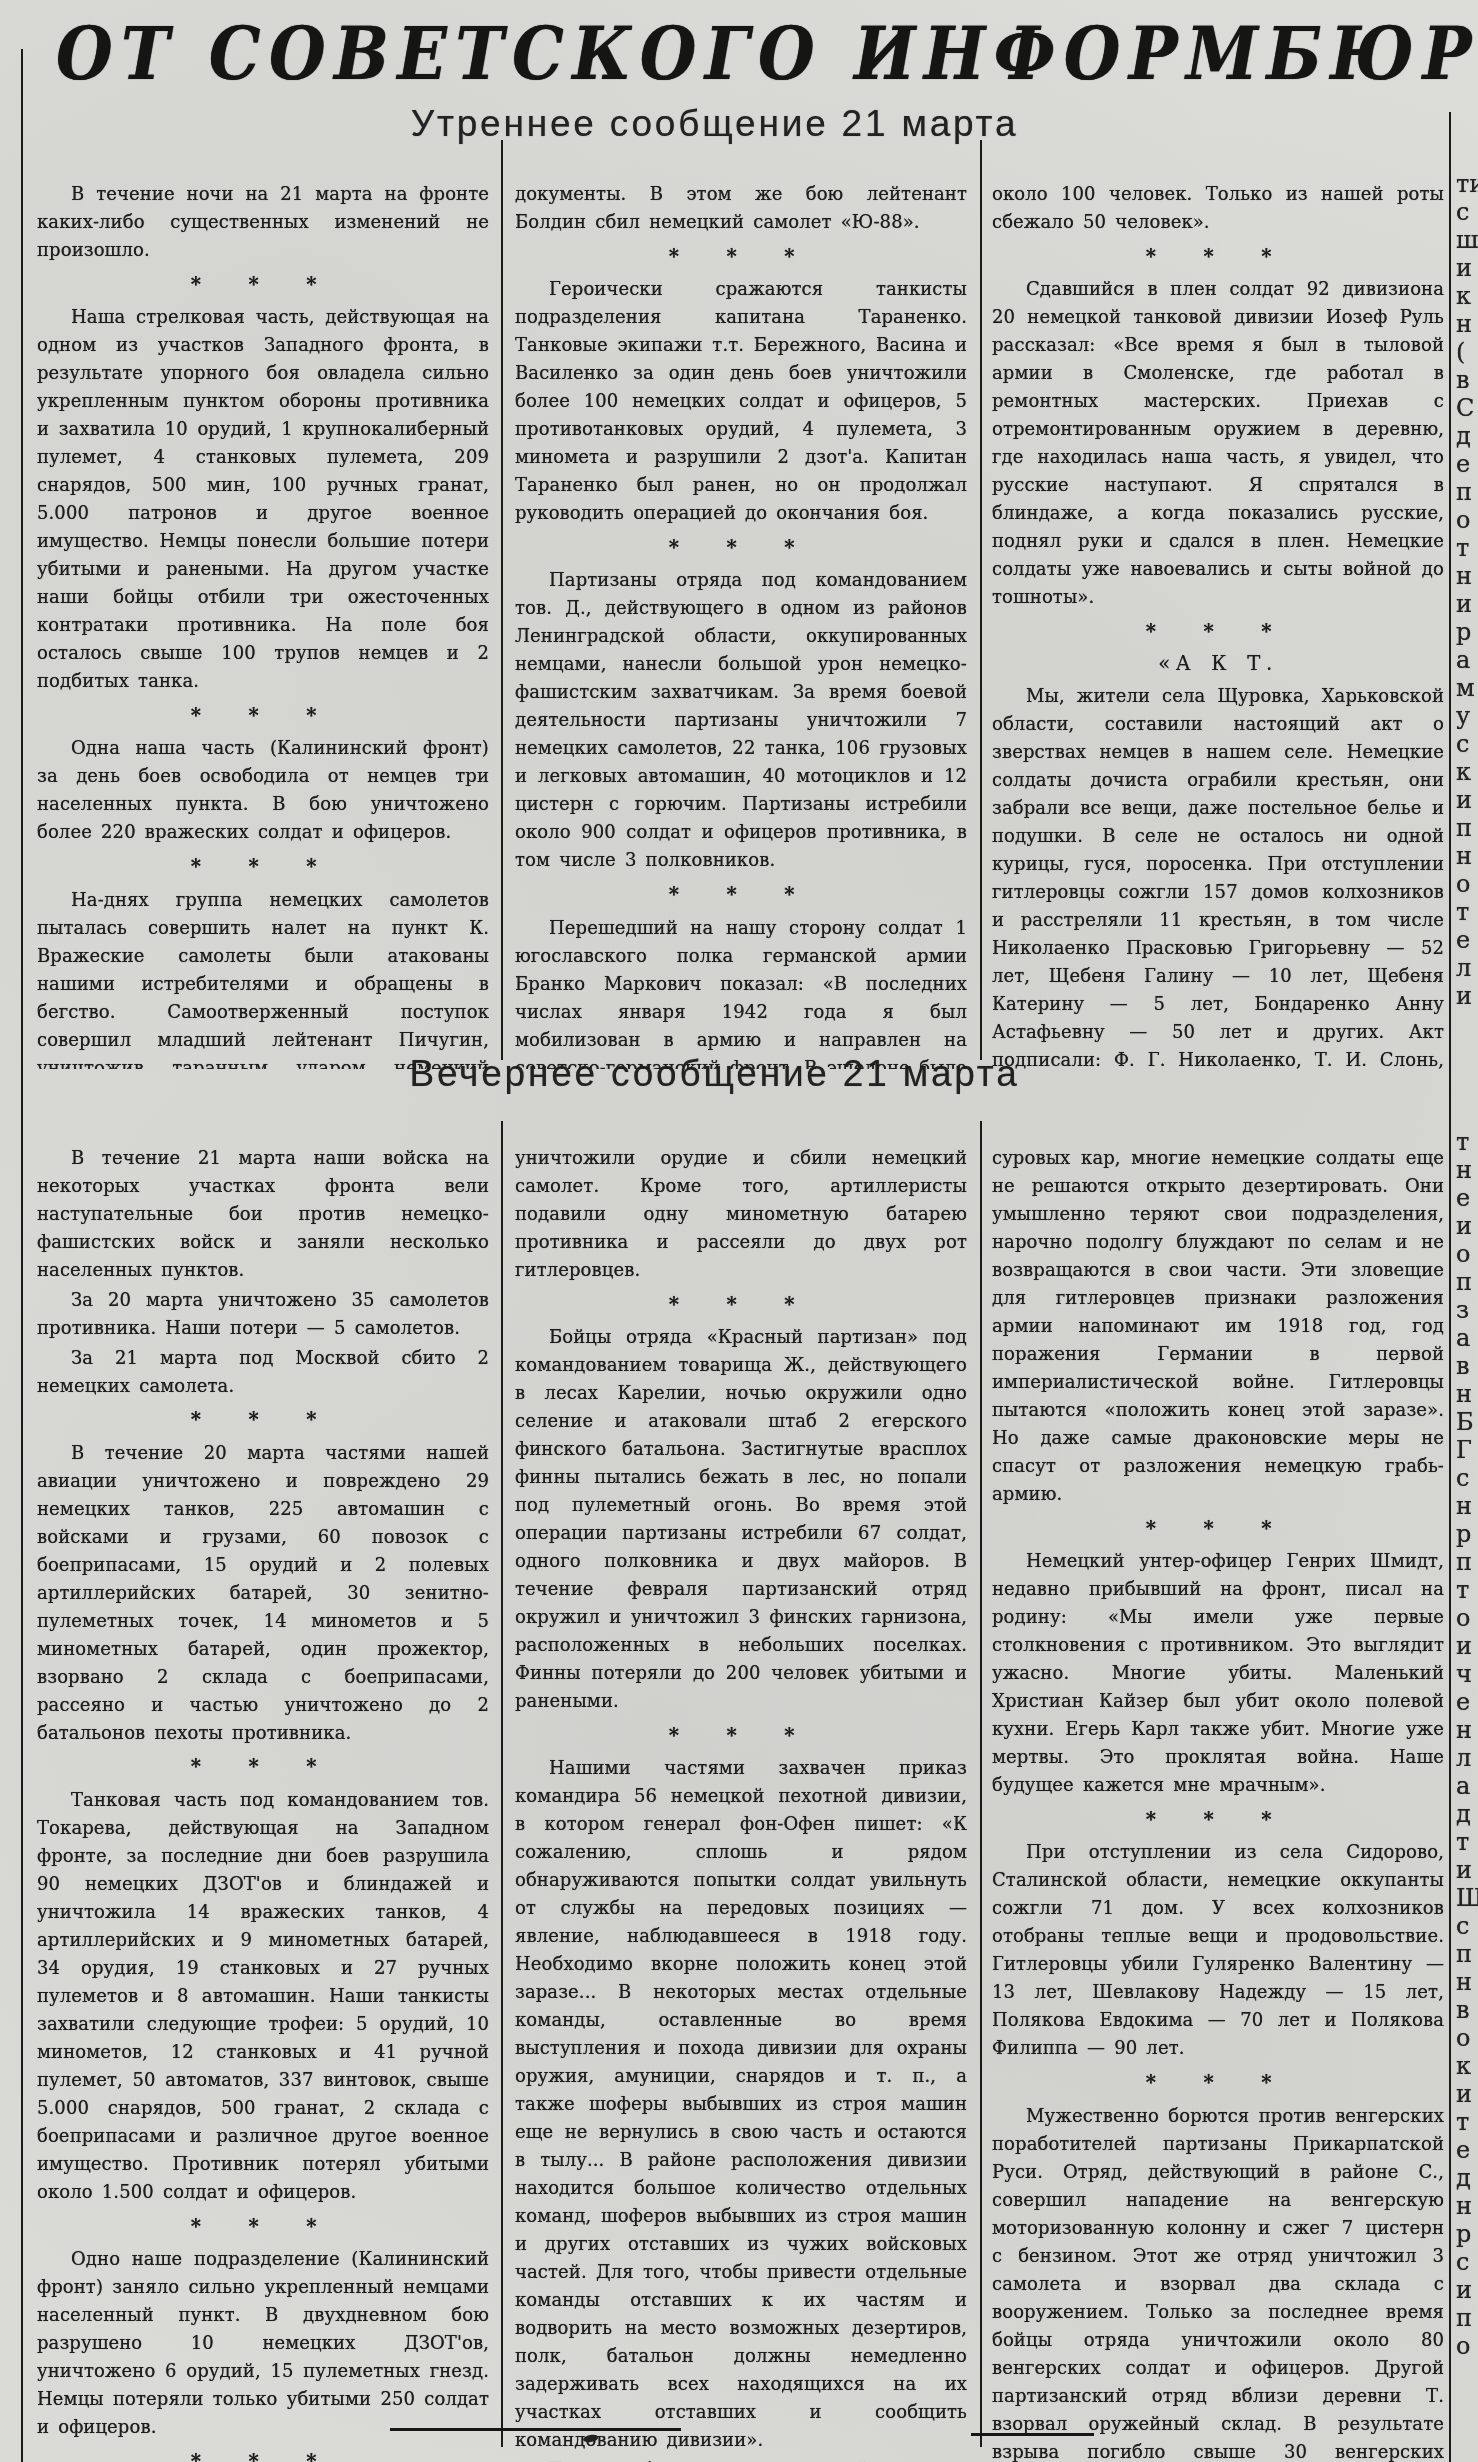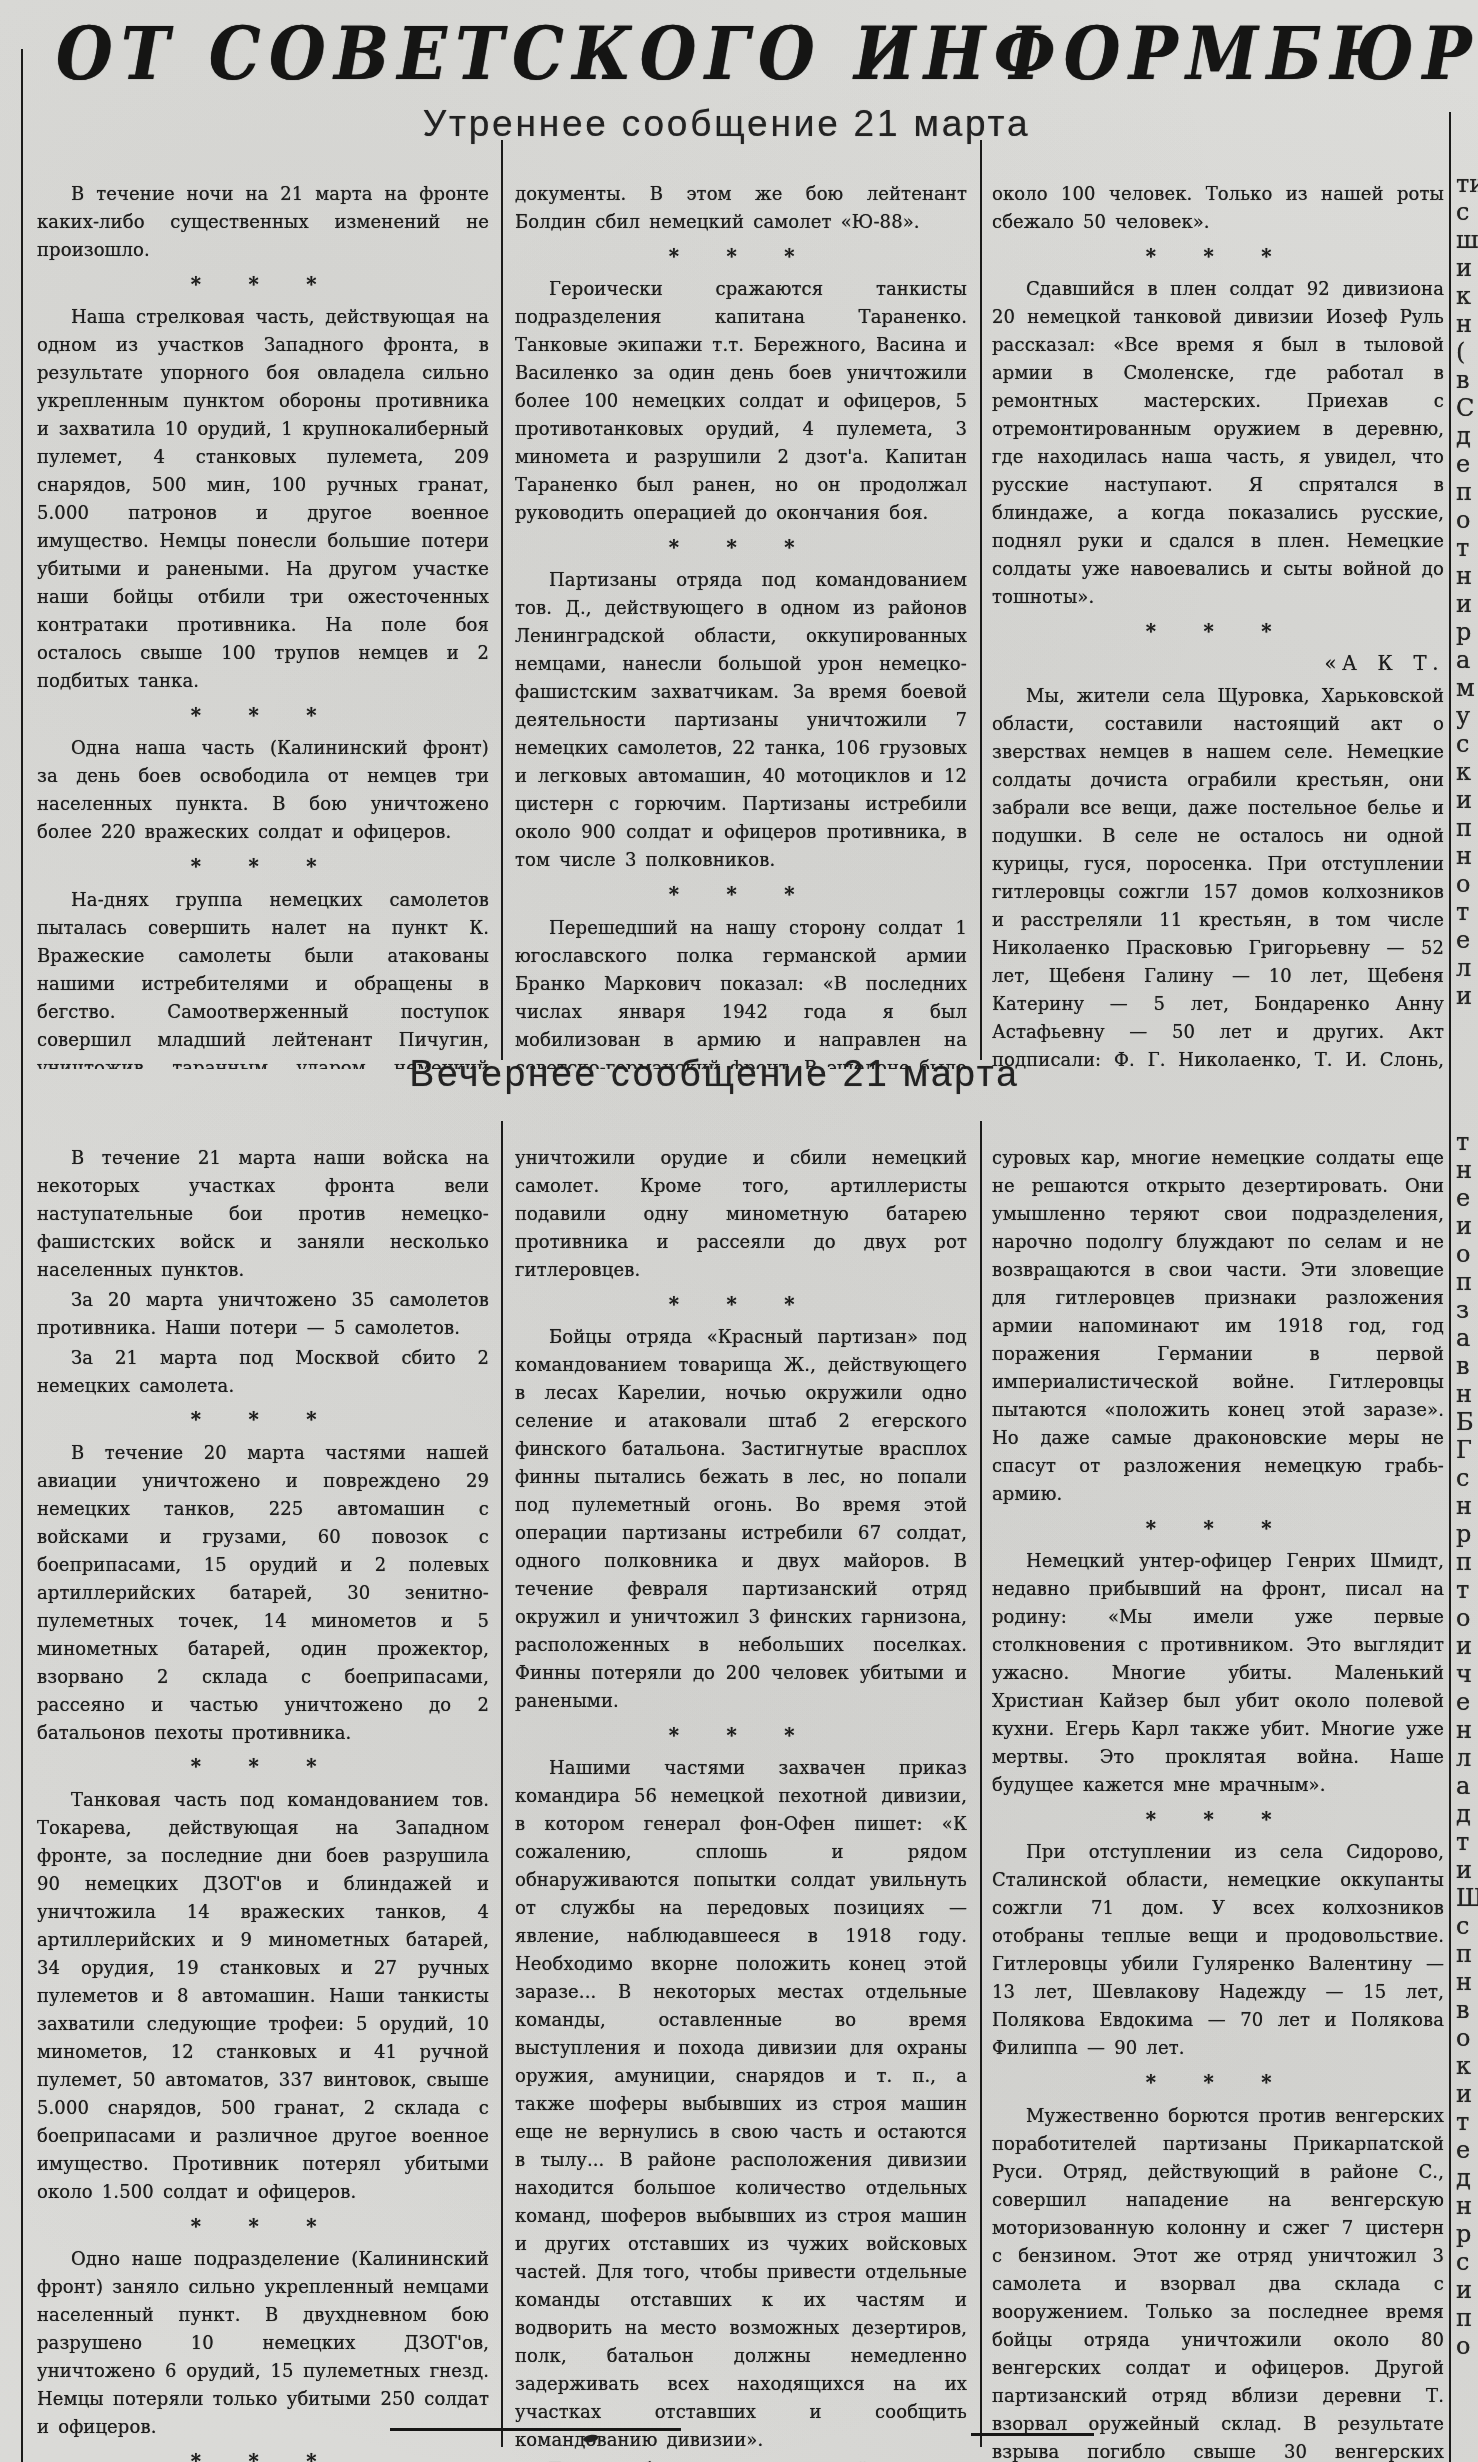--- a/index.html
+++ b/index.html
@@ -13,30 +13,30 @@
       linear-gradient(180deg,#dcdcd9 0%,#d8d8d5 50%,#dadad7 100%);
     font-family:"DejaVu Serif", serif; color:#1d1d1c;}
   .masthead{position:absolute;top:15px;left:56px;width:1373px;text-align:center;
     font-family:"DejaVu Serif", serif;font-style:italic;font-weight:bold;
     font-size:65px;letter-spacing:8.4px;color:#151514;transform:scaleY(1.12);
     text-shadow:0 0 0.9px rgba(20,20,20,.75), 0.5px 0.5px 0 rgba(40,40,40,.4);
     white-space:nowrap;}
   .sec-heading{position:absolute;left:0;width:1429px;text-align:center;
     font-family:"Liberation Sans", sans-serif;font-weight:400;font-size:37px;
     letter-spacing:2.8px;color:#222;text-shadow:0 0 0.9px rgba(30,30,30,.6);}
-  #morning-heading{top:103px;padding-left:12px;}
+  #morning-heading{top:103px;}
   #evening-heading{top:1053px;}
   .col{position:absolute;width:452px;text-align:justify;font-size:18px;
     line-height:28px;letter-spacing:0.1px;word-spacing:3.3px;
     text-shadow:0 0 0.7px rgba(25,25,25,.8);overflow:hidden;}
   .col p{margin:0 0 1.9px 0;text-indent:34px;}
   .col p.noindent{text-indent:0;}
   .stars{text-align:center;letter-spacing:18.7px;text-indent:0;margin:6.5px 0 4.7px 0;
     font-size:19.6px;font-weight:bold;}
-  .centerline{text-align:right;text-indent:0;margin:3.7px 0;font-size:19.6px;
+  .centerline{text-align:center;text-indent:0;margin:3.7px 0;font-size:19.6px;
     letter-spacing:5.6px;}
   .m-col{top:180px;height:889px;}
   .e-col{top:1144px;height:1330px;}
   #col-m0,#col-e0{left:37px;}
   #col-m1,#col-e1{left:515px;}
   #col-m2,#col-e2{left:992px;}
   .vrule{position:absolute;background:#1a1a19;width:1.9px;}
   #rule-left{left:20.5px;top:49px;height:2414px;width:2.8px;}
   #rule-m1{left:501px;top:140px;height:920px;}
   #rule-m2{left:980px;top:140px;height:920px;}

